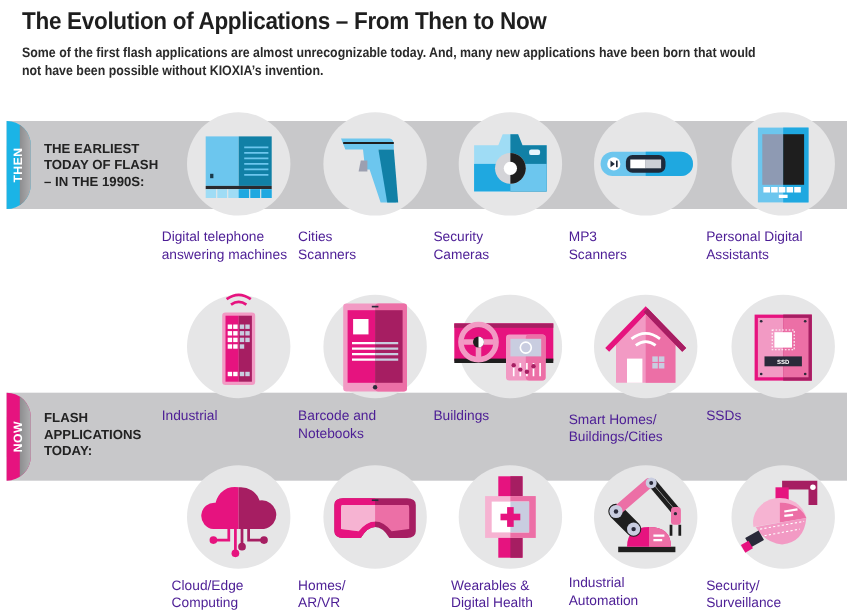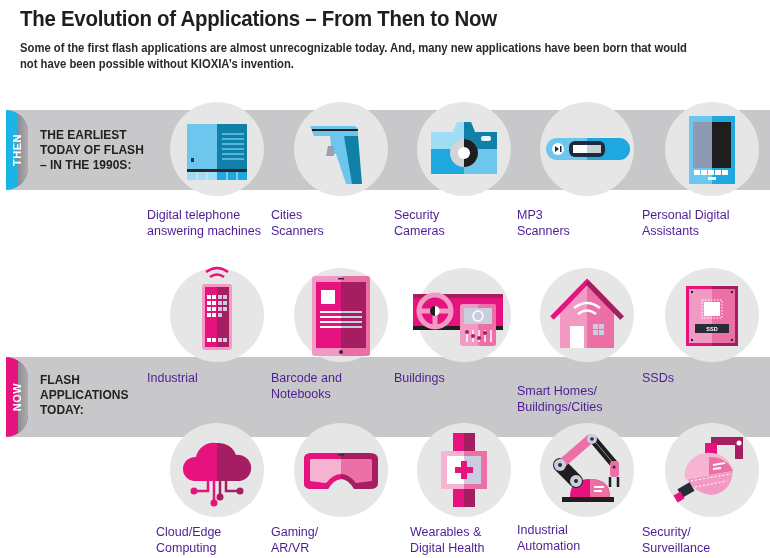--- a/index.html
+++ b/index.html
@@ -234,21 +234,21 @@
       <path d="M38 46 Q47 39 56 46"></path>
     </g>
   <rect x="30" y="58" width="14" height="22" fill="#ffffff"></rect>
   <g fill="#c9cde0">
       <rect x="53" y="56" width="5" height="5"></rect>
       <rect x="59" y="56" width="5" height="5"></rect>
       <rect x="53" y="62" width="5" height="5"></rect>
       <rect x="59" y="62" width="5" height="5"></rect>
     </g>
 </svg>
-<div class="label" style="left:517px;top:383px">Smart Homes/
+<div class="label" style="left:517px;top:373px">Smart Homes/
 Buildings/Cities</div>
 
 <div class="circle" style="left:665px;top:268px"></div>
 <svg class="icon" style="left:665px;top:268px" viewBox="0 0 94 94">
   <rect x="21" y="18" width="52" height="60" fill="#e6137f"></rect>
   <rect x="47" y="18" width="26" height="60" fill="#a61e62"></rect>
   <rect x="24" y="21" width="23" height="54" fill="#f29ac4"></rect>
   <rect x="47" y="21" width="23" height="54" fill="#ec6fa6"></rect>
   <rect x="39" y="34" width="16" height="14" fill="#ffffff"></rect>
   <rect x="37" y="32" width="20" height="18" fill="none" stroke="#ffffff" stroke-width="1" stroke-dasharray="1.5 1.5"></rect>
@@ -284,21 +284,21 @@
 Computing</div>
 
 <div class="circle" style="left:294px;top:423px"></div>
 <svg class="icon" style="left:294px;top:423px" viewBox="0 0 94 94">
   <path d="M10 36 Q10 30 18 30 L76 30 Q84 30 84 36 L84 60 Q84 66 76 66 L60 66 Q54 56 47 56 Q40 56 34 66 L18 66 Q10 66 10 60 Z" fill="#a61e62"></path>
   <path d="M10 36 Q10 30 18 30 L47 30 L47 56 Q40 56 34 66 L18 66 Q10 66 10 60 Z" fill="#e6137f"></path>
   <path d="M17 36 L77 36 Q78 36 78 40 L78 58 L62 60 Q55 51 47 51 Q39 51 32 60 L16 58 L16 40 Q16 36 17 36 Z" fill="#ec6fa6"></path>
   <path d="M17 36 L47 36 L47 51 Q39 51 32 60 L16 58 L16 40 Q16 36 17 36 Z" fill="#f6b3d2"></path>
   <rect x="44" y="31" width="6" height="1.5" fill="#2a2a3a"></rect>
 </svg>
-<div class="label" style="left:271px;top:524px">Gaming/
+<div class="label" style="left:271px;top:524px">Homes/
 AR/VR</div>
 
 <div class="circle" style="left:417px;top:423px"></div>
 <svg class="icon" style="left:417px;top:423px" viewBox="0 0 94 94">
   <rect x="36" y="10" width="22" height="74" fill="#e6137f"></rect>
   <rect x="47" y="10" width="11" height="74" fill="#a61e62"></rect>
   <rect x="24" y="28" width="46" height="38" fill="#f6b3d2"></rect>
   <rect x="47" y="28" width="23" height="38" fill="#ec6fa6"></rect>
   <rect x="30" y="33" width="34" height="28" fill="#ffffff"></rect>
   <rect x="47" y="33" width="17" height="28" fill="#c9cde0"></rect>

